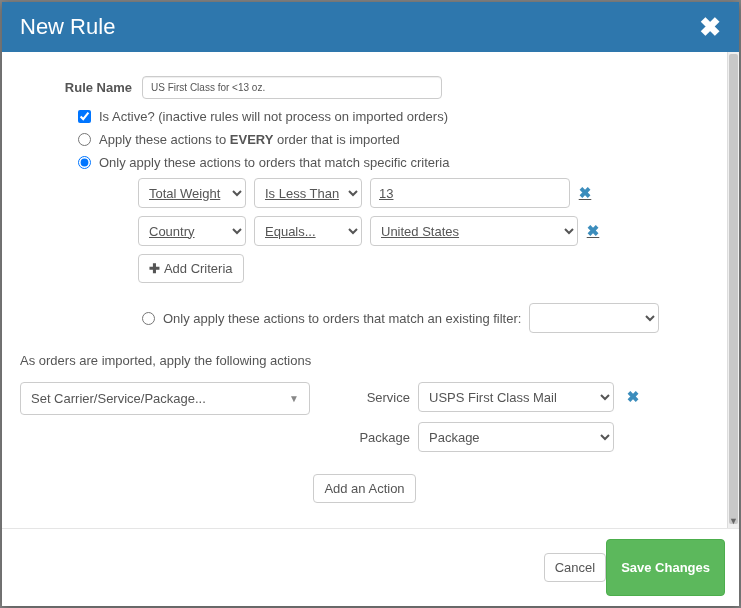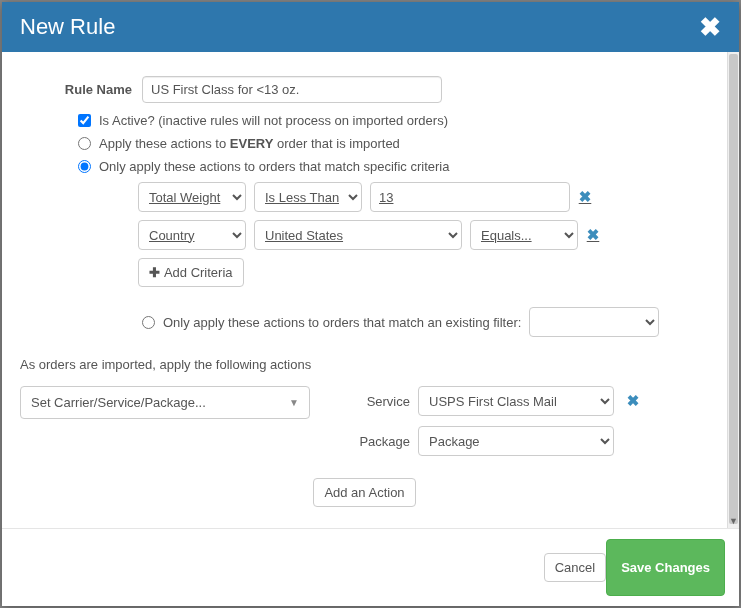--- a/index.html
+++ b/index.html
@@ -85,21 +85,21 @@
     text-align: right;
     padding-right: 10px;
     color: #555;
     font-weight: 700;
   }
   .form-ctl-col { flex: 1; }
   input[type=text].text-input {
     border: 1px solid #ccc;
     border-radius: 4px;
     padding: 5px 8px;
-    font-size: 13px;
+    font-size: 10px;
     width: 300px;
     color: #555;
     box-shadow: inset 0 1px 1px rgba(0,0,0,0.07);
   }
   .radio-check-row {
     display: flex;
     align-items: center;
     margin-left: 58px;
     margin-bottom: 8px;
     gap: 8px;
@@ -273,25 +273,25 @@
             <option>Is Less Than</option>
           </select>
           <input class="crit-val" type="text" value="13" style="">
           <span class="remove-x">✖</span>
         </div>
 
         <div class="criteria-row">
           <select class="sel sel-sm">
             <option>Country</option>
           </select>
+          <select class="sel sel-md">
+            <option>Equals...</option>
+          </select>
           <select class="sel sel-country">
             <option>United States</option>
-          </select>
-          <select class="sel sel-md">
-            <option>Equals...</option>
           </select>
           <span class="remove-x">✖</span>
         </div>
 
         <button class="btn">
           <span class="plus-icon">✚</span>
           <span>Add Criteria</span>
         </button>
       </div>
 

